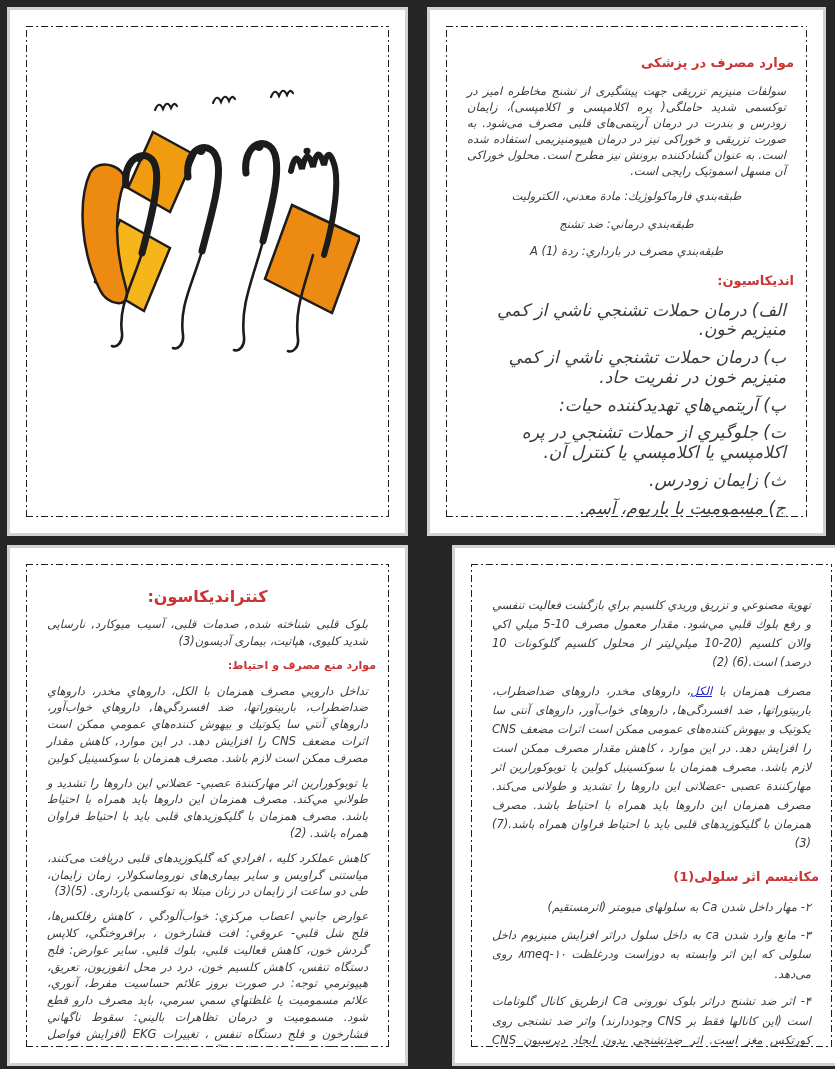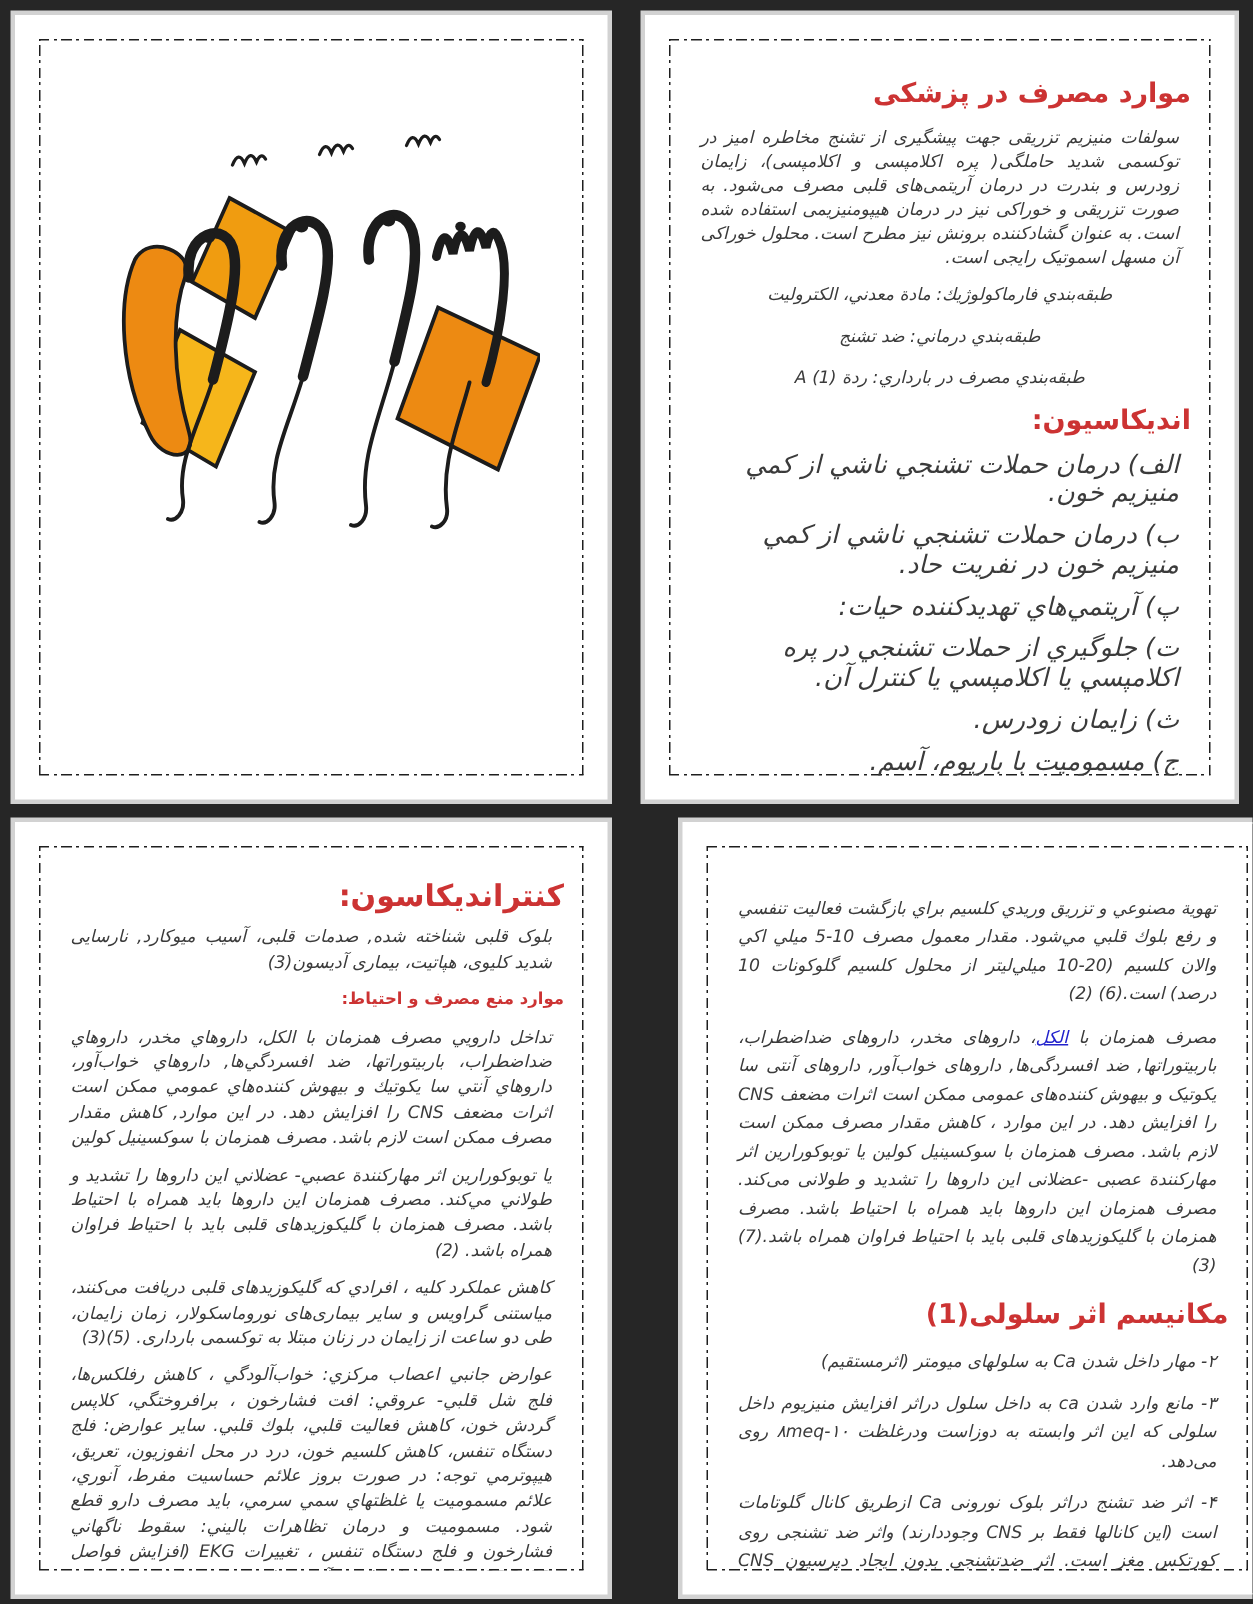--- a/index.html
+++ b/index.html
@@ -37,21 +37,21 @@
     position:absolute;inset:16px;
     direction:rtl;
     color:#3b3b3b;
     overflow:hidden;
   }
   .p2 .content{padding:26px 13px 0;}
   .p3 .content{padding:22px 13px 0;}
   .p4 .content{padding:24px 13px 0;}
 
   h2.main{
-    font-size:18px;line-height:22px;
+    font-size:13px;line-height:22px;
     color:#cc3333;
     margin:0 0 9px;
     font-weight:bold;
     text-align:right;
   }
   h3.sub{
     font-size:11px;line-height:18px;
     color:#cc3333;
     margin:7px 0 5px;
     font-weight:bold;
@@ -152,21 +152,21 @@
 </div>
 
 <div class="page p3">
   <div class="dashed">
     <span class="h t"></span>
       <span class="h b"></span>
       <span class="v l"></span>
       <span class="v r"></span>
   </div>
   <div class="content">
-    <h2 class="main" style="font-size:20px;margin-bottom:6px;">کنتراندیکاسون:</h2>
+    <h2 class="main" style="font-size:16px;margin-bottom:6px;text-align:center;">کنتراندیکاسون:</h2>
     <p class="para">بلوک قلبی شناخته شده, صدمات قلبی، آسیب میوکارد, نارسایی شدید کلیوی، هپاتیت، بیماری آدیسون(3)</p>
     <h3 class="sub">موارد منع مصرف و احتیاط:</h3>
     <p class="para">تداخل دارویي مصرف همزمان با الکل، داروهاي مخدر، داروهاي ضداضطراب، باربیتوراتها، ضد افسردگي‌ها, داروهاي خواب‌آور، داروهاي آنتي سا یکوتیك و بیهوش کننده‌هاي عمومي ممکن است اثرات مضعف CNS را افزایش دهد. در این موارد, کاهش مقدار مصرف ممکن است لازم باشد. مصرف همزمان با سوکسینیل کولین</p>
     <p class="para">یا توبوکورارین اثر مهارکنندة عصبي- عضلاني این داروها را تشدید و طولاني مي‌کند. مصرف همزمان این داروها باید همراه با احتیاط باشد. مصرف همزمان با گلیکوزیدهای قلبی باید با احتیاط فراوان همراه باشد. (2)</p>
     <p class="para">کاهش عملکرد کلیه ، افرادي که گلیکوزیدهای قلبی دریافت می‌کنند، میاستنی گراویس و سایر بیماری‌های نوروماسکولار، زمان زایمان، طی دو ساعت از زایمان در زنان مبتلا به توکسمی بارداری. (5)(3)</p>
     <p class="para">عوارض جانبي اعصاب مرکزي: خواب‌آلودگي ، کاهش رفلکس‌ها، فلج شل قلبي- عروقي: افت فشارخون ، برافروختگي، کلاپس گردش خون، کاهش فعالیت قلبي، بلوك قلبي. سایر عوارض: فلج دستگاه تنفس، کاهش کلسیم خون، درد در محل انفوزیون، تعریق، هیپوترمي توجه: در صورت بروز علائم حساسیت مفرط، آنوري، علائم مسمومیت یا غلظتهاي سمي سرمي، باید مصرف دارو قطع شود. مسمومیت و درمان تظاهرات بالیني: سقوط ناگهاني فشارخون و فلج دستگاه تنفس ، تغییرات EKG (افزایش فواصل QRS ,PR و QT)، بلوك قلبي و آسیستول. درمان: شامل</p>
   </div>
 </div>
 
 <div class="page p4">

